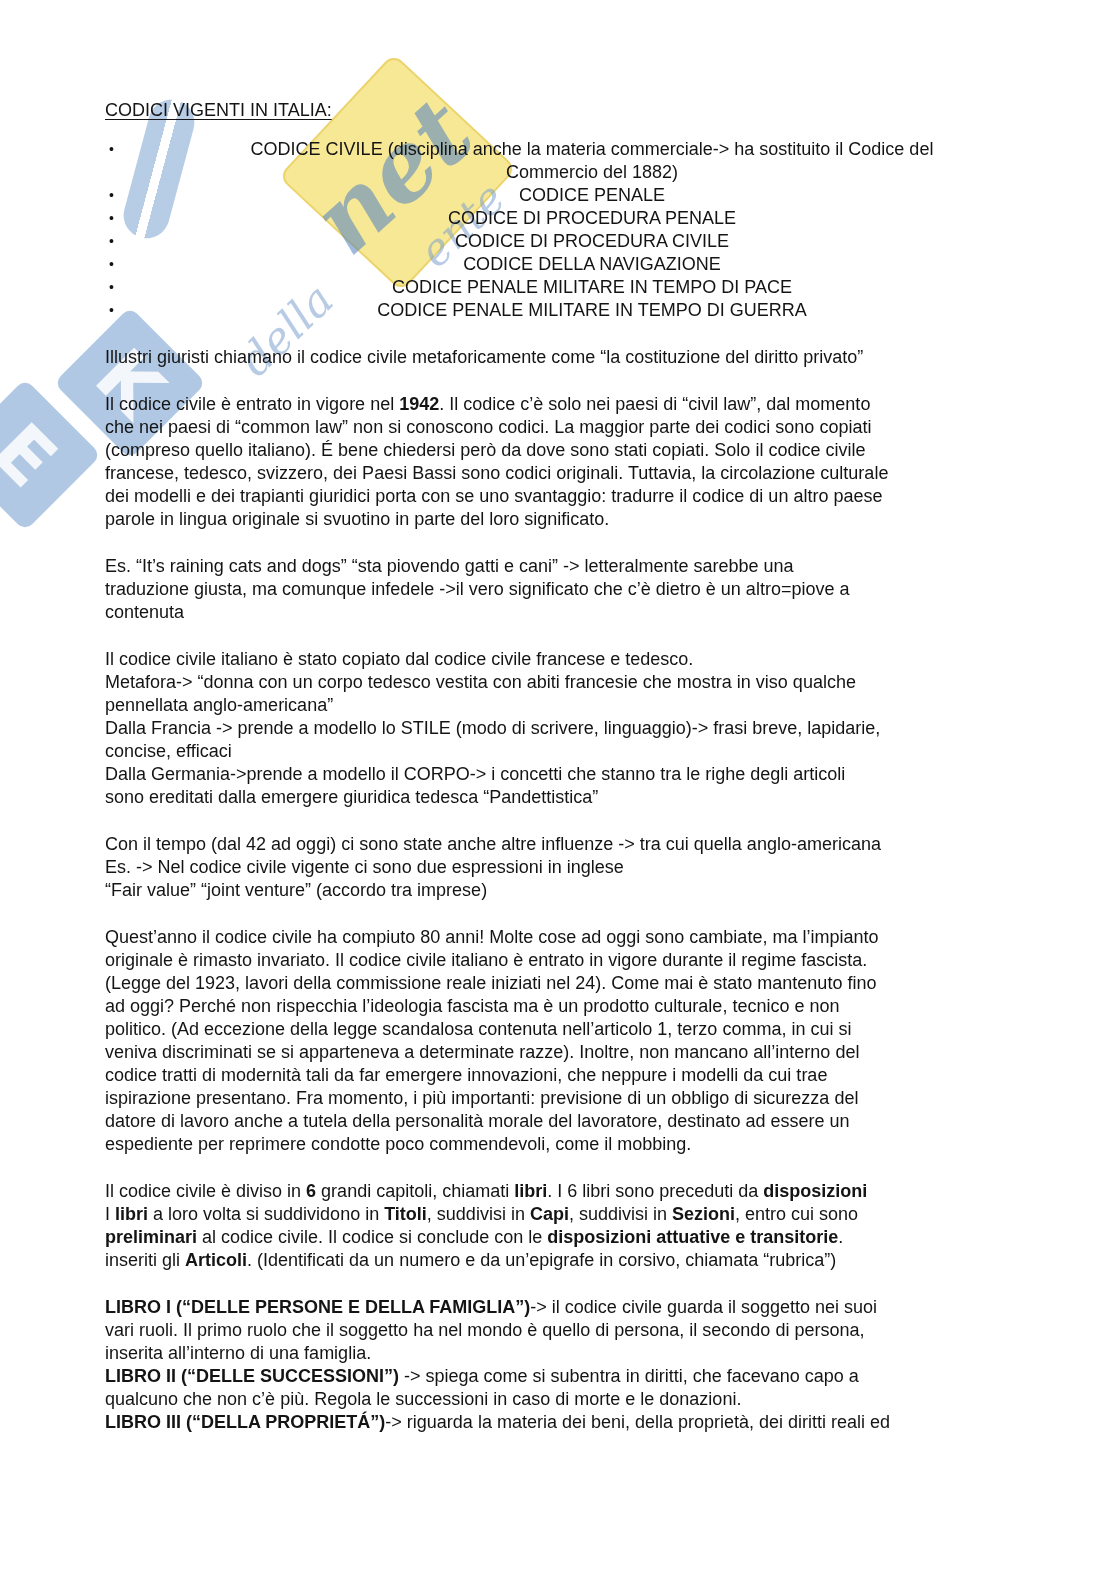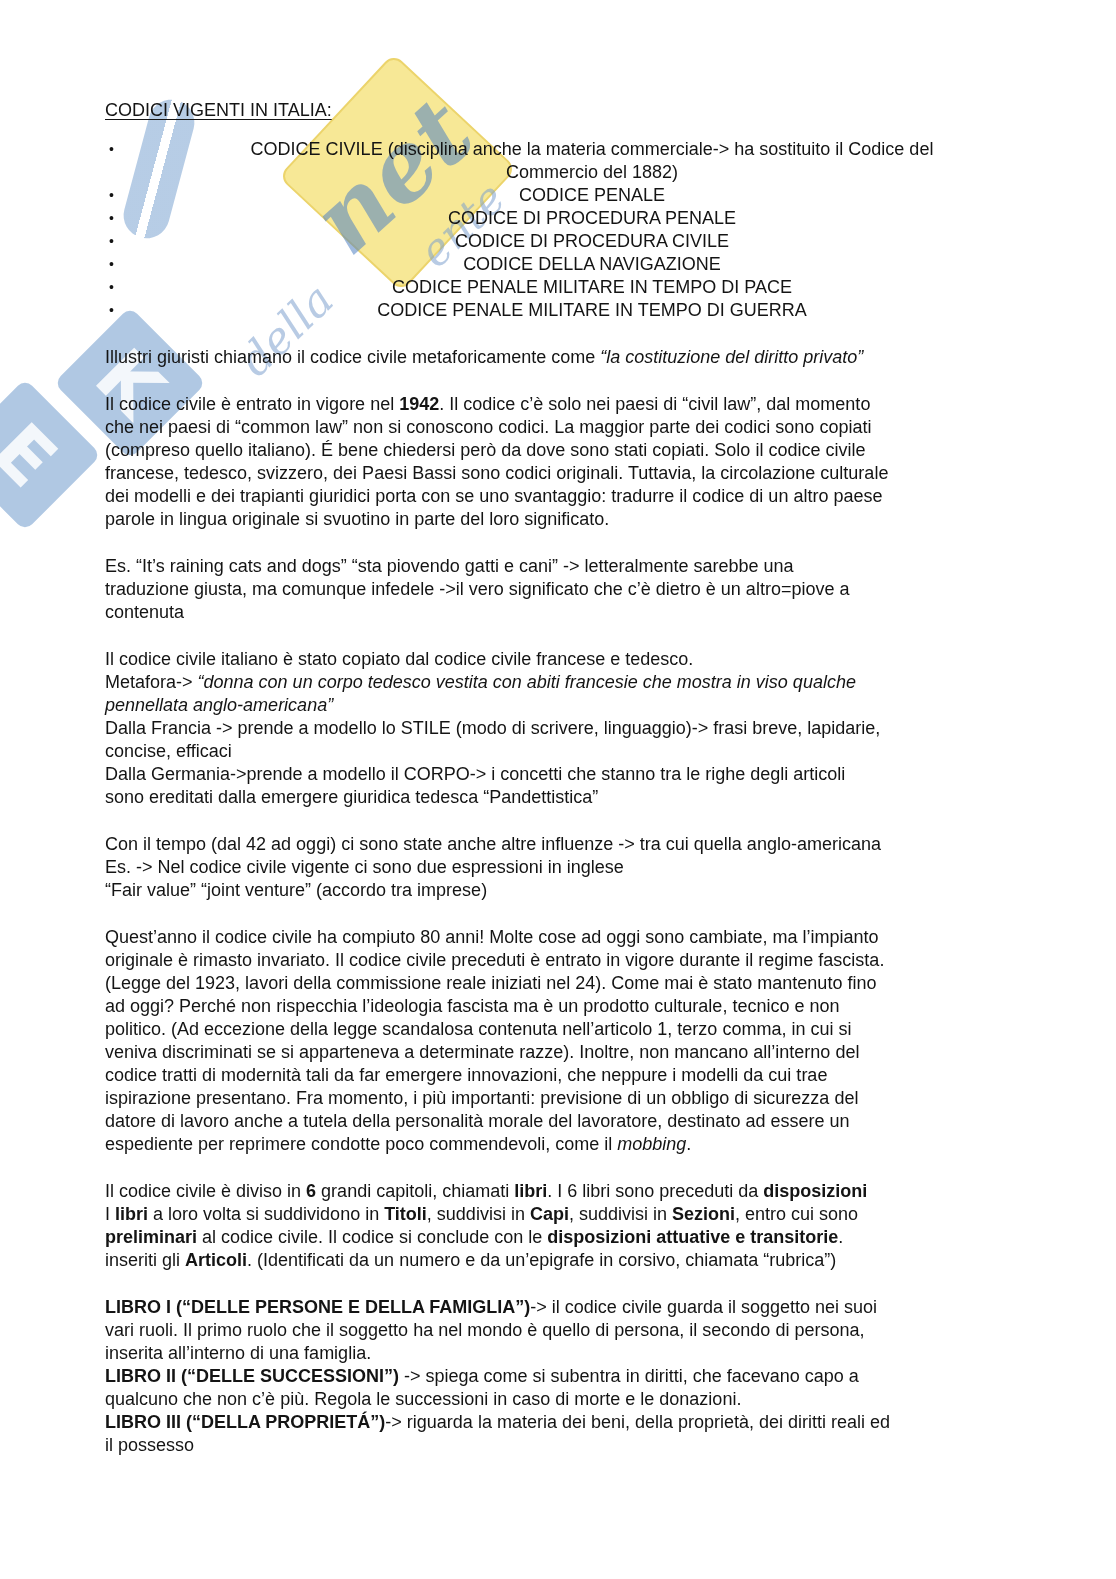--- a/index.html
+++ b/index.html
@@ -55,21 +55,21 @@
   .wm-script-2{left:413px;top:203px;font-size:44px;}
   
   .content{
     position:absolute;left:105px;top:99px;width:940px;z-index:1;
     font-size:18px;line-height:23px;
   }
   .line{white-space:nowrap;}
   .block{margin:0 0 24px 0;}
   .block.heading{margin-bottom:16px;}
   .b{font-weight:bold;}
-  .i{font-style:italic;}
+  .i{}
   .u{text-decoration:underline;text-underline-offset:3px;}
   .bullet-item{display:flex;}
   .dot{flex:none;width:30px;padding-left:4px;font-size:14px;line-height:23px;}
   .bullet-text{flex:1;text-align:center;}
 </style>
 </head>
 <body>
 
 <div class="page">
 
@@ -161,21 +161,21 @@
         <div class="line"><span>Dalla Germania-&gt;prende a modello il CORPO-&gt; i concetti che stanno tra le righe degli articoli</span></div>
         <div class="line"><span>sono ereditati dalla emergere giuridica tedesca “Pandettistica”</span></div>
       </div>
       <div class="block para">
         <div class="line"><span>Con il tempo (dal 42 ad oggi) ci sono state anche altre influenze -&gt; tra cui quella anglo-americana</span></div>
         <div class="line"><span>Es. -&gt; Nel codice civile vigente ci sono due espressioni in inglese</span></div>
         <div class="line"><span>“Fair value” “joint venture” (accordo tra imprese)</span></div>
       </div>
       <div class="block para">
         <div class="line"><span>Quest’anno il codice civile ha compiuto 80 anni! Molte cose ad oggi sono cambiate, ma l’impianto</span></div>
-        <div class="line"><span>originale è rimasto invariato. Il codice civile preceduti è entrato in vigore durante il regime fascista.</span></div>
+        <div class="line"><span>originale è rimasto invariato. Il codice civile italiano è entrato in vigore durante il regime fascista.</span></div>
         <div class="line"><span>(Legge del 1923, lavori della commissione reale iniziati nel 24). Come mai è stato mantenuto fino</span></div>
         <div class="line"><span>ad oggi? Perché non rispecchia l’ideologia fascista ma è un prodotto culturale, tecnico e non</span></div>
         <div class="line"><span>politico. (Ad eccezione della legge scandalosa contenuta nell’articolo 1, terzo comma, in cui si</span></div>
         <div class="line"><span>veniva discriminati se si apparteneva a determinate razze). Inoltre, non mancano all’interno del</span></div>
         <div class="line"><span>codice tratti di modernità tali da far emergere innovazioni, che neppure i modelli da cui trae</span></div>
         <div class="line"><span>ispirazione presentano. Fra momento, i più importanti: previsione di un obbligo di sicurezza del</span></div>
         <div class="line"><span>datore di lavoro anche a tutela della personalità morale del lavoratore, destinato ad essere un</span></div>
         <div class="line"><span>espediente per reprimere condotte poco commendevoli, come il </span><span class="i">mobbing</span><span>.</span></div>
       </div>
       <div class="block para">
@@ -184,17 +184,16 @@
         <div class="line"><span class="b">preliminari</span><span> al codice civile. Il codice si conclude con le </span><span class="b">disposizioni attuative e transitorie</span><span>.</span></div>
         <div class="line"><span>inseriti gli </span><span class="b">Articoli</span><span>. (Identificati da un numero e da un’epigrafe in corsivo, chiamata “rubrica”)</span></div>
       </div>
       <div class="block para">
         <div class="line"><span class="b">LIBRO I (“DELLE PERSONE E DELLA FAMIGLIA”)</span><span>-&gt; il codice civile guarda il soggetto nei suoi</span></div>
         <div class="line"><span>vari ruoli. Il primo ruolo che il soggetto ha nel mondo è quello di persona, il secondo di persona,</span></div>
         <div class="line"><span>inserita all’interno di una famiglia.</span></div>
         <div class="line"><span class="b">LIBRO II (“DELLE SUCCESSIONI”)</span><span> -&gt; spiega come si subentra in diritti, che facevano capo a</span></div>
         <div class="line"><span>qualcuno che non c’è più. Regola le successioni in caso di morte e le donazioni.</span></div>
         <div class="line"><span class="b">LIBRO III (“DELLA PROPRIETÁ”)</span><span>-&gt; riguarda la materia dei beni, della proprietà, dei diritti reali ed</span></div>
-        <div class="line"><span>il possesso</span></div>
       </div>
     </div>
 
 </div>
 
 </body></html>

